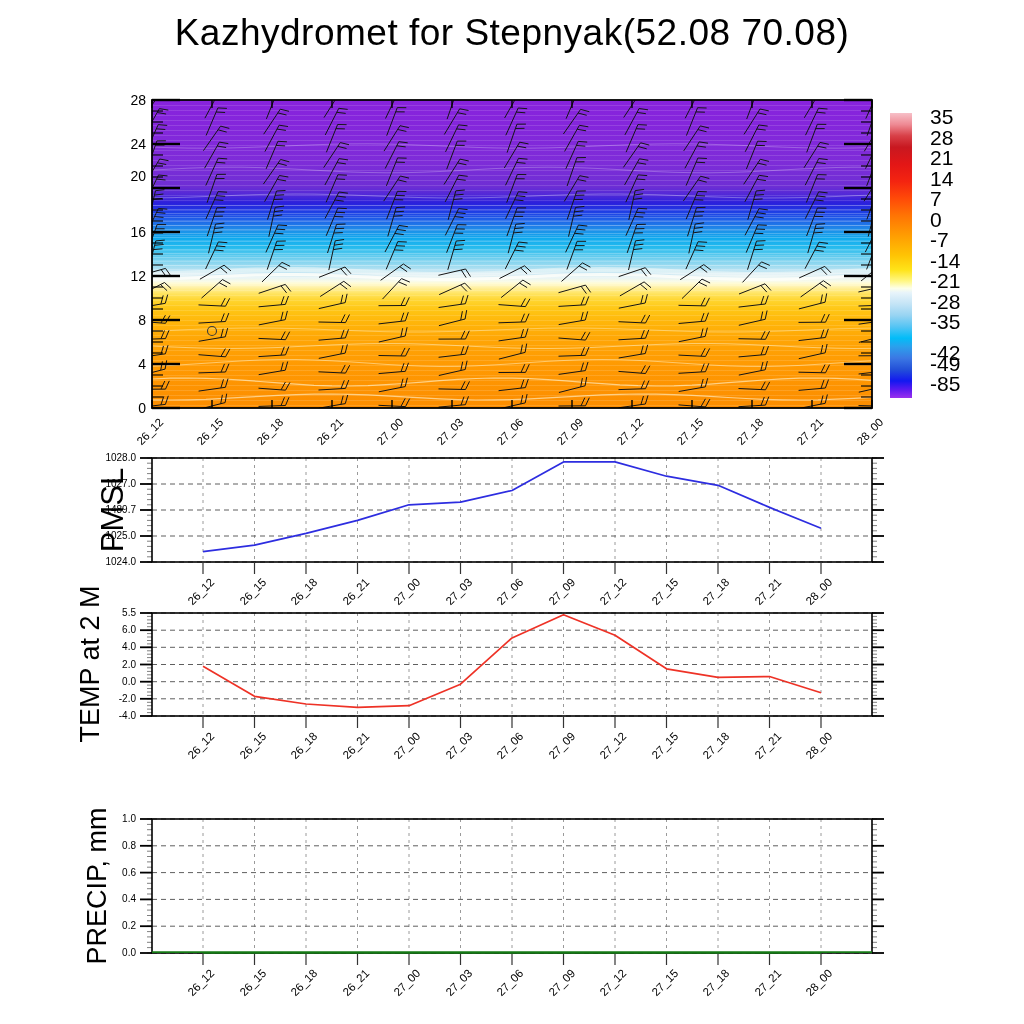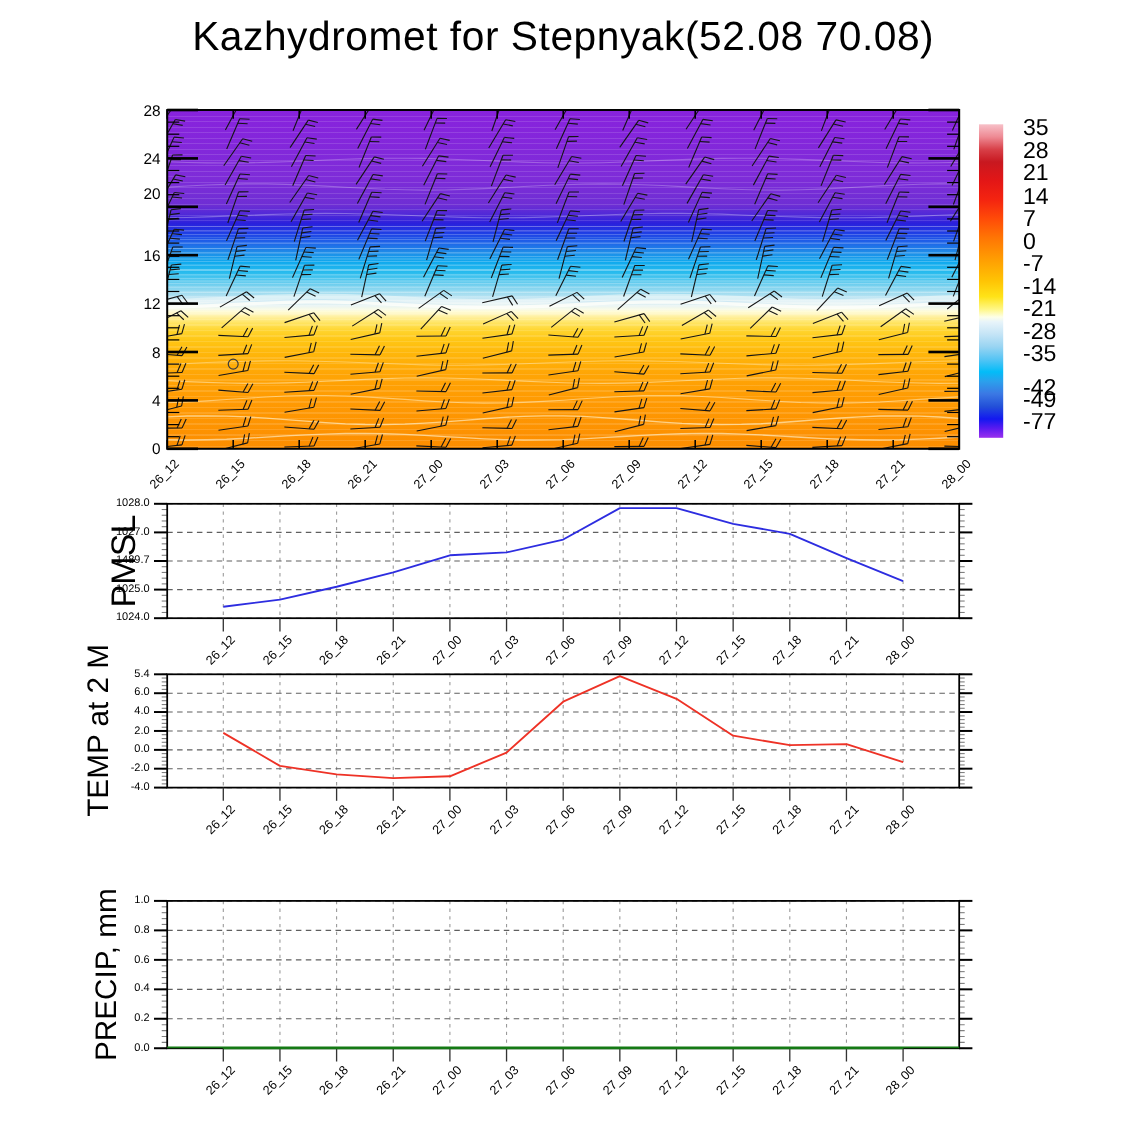--- a/index.html
+++ b/index.html
@@ -1267,40 +1267,40 @@
       <div class="cblab" style="left:930px;top:169.6px;">14</div>
       <div class="cblab" style="left:930px;top:190.2px;">7</div>
       <div class="cblab" style="left:930px;top:210.7px;">0</div>
       <div class="cblab" style="left:930px;top:231.2px;">-7</div>
       <div class="cblab" style="left:930px;top:251.8px;">-14</div>
       <div class="cblab" style="left:930px;top:272.3px;">-21</div>
       <div class="cblab" style="left:930px;top:292.8px;text-align:right;">-28</div>
       <div class="cblab" style="left:930px;top:313.4px;">-35</div>
       <div class="cblab" style="left:930px;top:344px;">-42</div>
       <div class="cblab" style="left:930px;top:354.5px;">-49</div>
-      <div class="cblab" style="left:930px;top:375px;">-77</div>
+      <div class="cblab" style="left:930px;top:375px;">-85</div>
       <div class="ylab" style="left:90px;top:452px;width:46px;">1028.0</div>
       <div class="ylab" style="left:90px;top:478px;width:46px;">1027.0</div>
       <div class="ylab" style="left:90px;top:504px;width:46px;">1489.7</div>
       <div class="ylab" style="left:90px;top:530px;width:46px;">1025.0</div>
       <div class="ylab" style="left:90px;top:556px;width:46px;">1024.0</div>
       <div class="xlab" style="right:816px;top:576px;">26_12</div>
       <div class="xlab" style="right:764.5px;top:576px;">26_15</div>
       <div class="xlab" style="right:713px;top:576px;">26_18</div>
       <div class="xlab" style="right:661.5px;top:576px;">26_21</div>
       <div class="xlab" style="right:610px;top:576px;">27_00</div>
       <div class="xlab" style="right:558.5px;top:576px;">27_03</div>
       <div class="xlab" style="right:507px;top:576px;">27_06</div>
       <div class="xlab" style="right:455.5px;top:576px;">27_09</div>
       <div class="xlab" style="right:404px;top:576px;">27_12</div>
       <div class="xlab" style="right:352.5px;top:576px;">27_15</div>
       <div class="xlab" style="right:301px;top:576px;">27_18</div>
       <div class="xlab" style="right:249.5px;top:576px;">27_21</div>
       <div class="xlab" style="right:198px;top:576px;">28_00</div>
-      <div class="ylab" style="left:90px;top:607px;width:46px;">5.4</div>
+      <div class="ylab" style="left:90px;top:607px;width:46px;">5.5</div>
       <div class="ylab" style="left:90px;top:624.2px;width:46px;">6.0</div>
       <div class="ylab" style="left:90px;top:641.3px;width:46px;">4.0</div>
       <div class="ylab" style="left:90px;top:658.5px;width:46px;">2.0</div>
       <div class="ylab" style="left:90px;top:675.7px;width:46px;">0.0</div>
       <div class="ylab" style="left:90px;top:692.8px;width:46px;">-2.0</div>
       <div class="ylab" style="left:90px;top:710px;width:46px;">-4.0</div>
       <div class="xlab" style="right:816px;top:730px;">26_12</div>
       <div class="xlab" style="right:764.5px;top:730px;">26_15</div>
       <div class="xlab" style="right:713px;top:730px;">26_18</div>
       <div class="xlab" style="right:661.5px;top:730px;">26_21</div>

